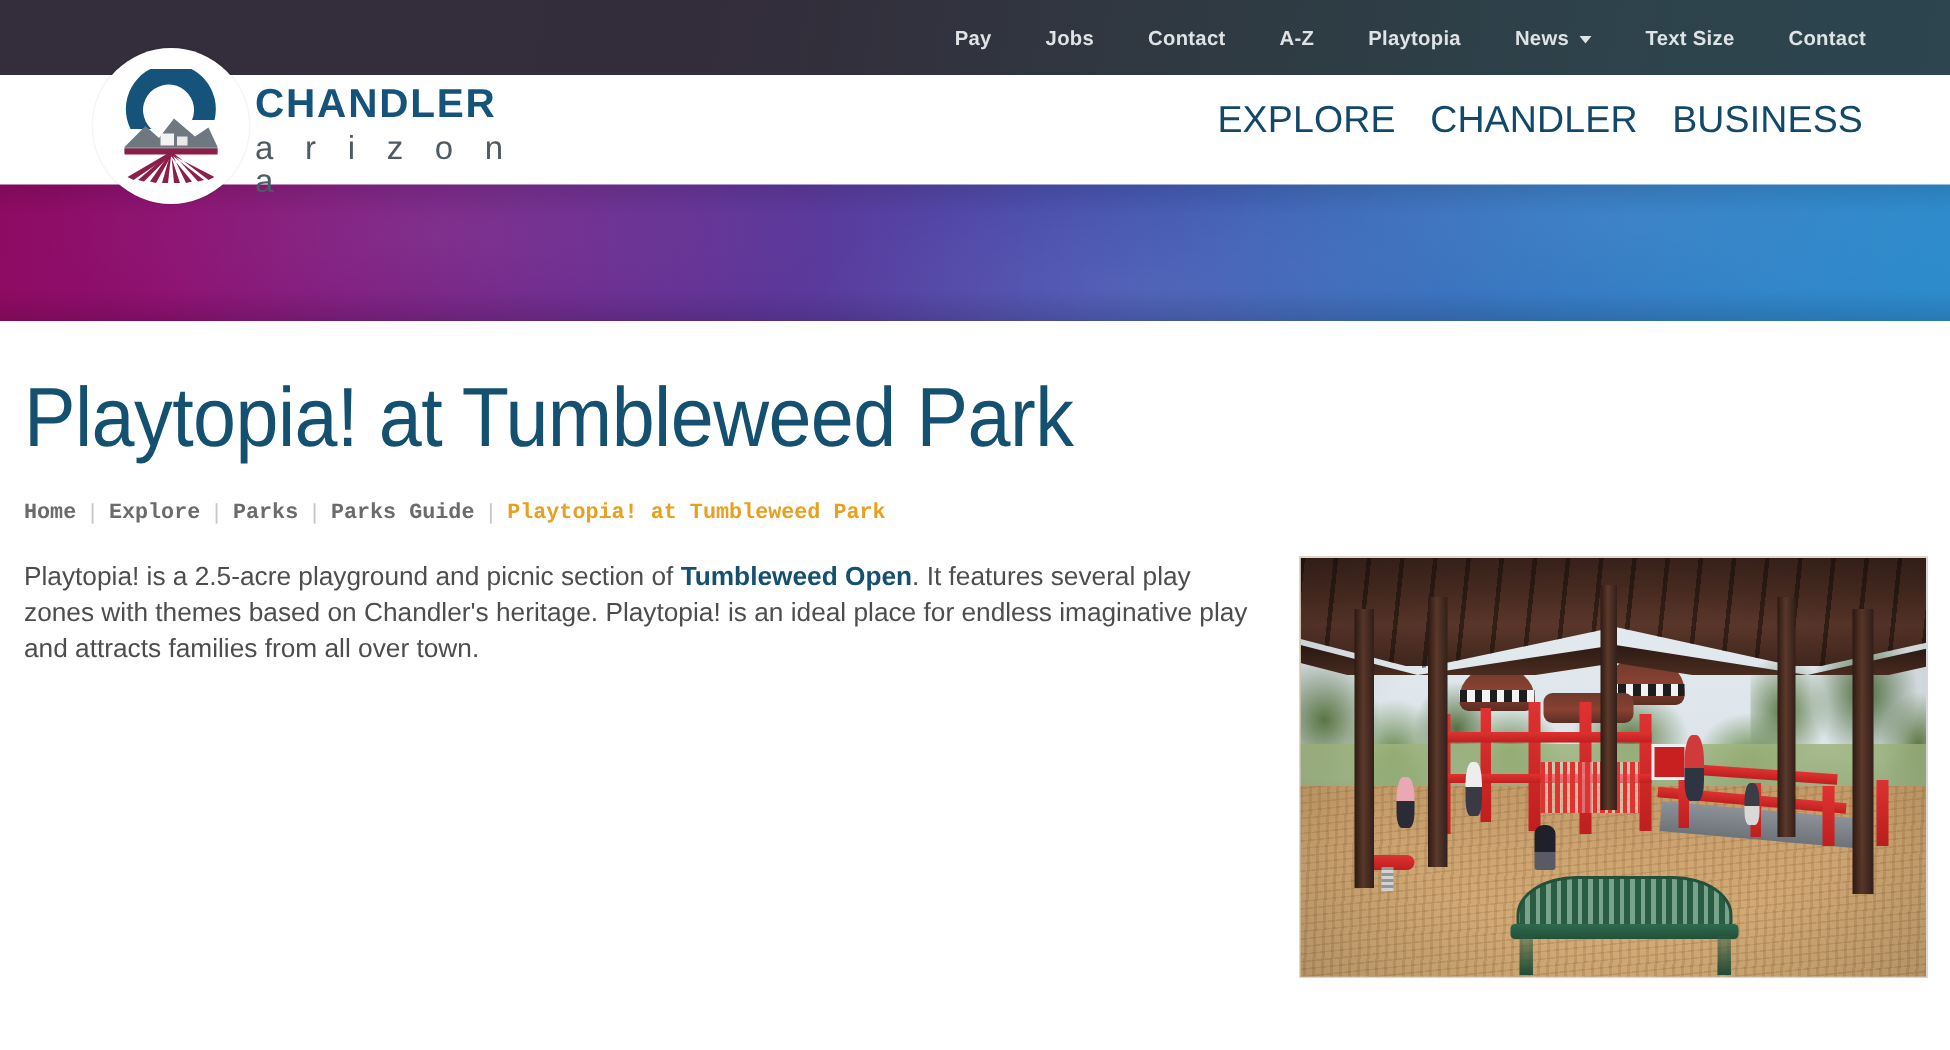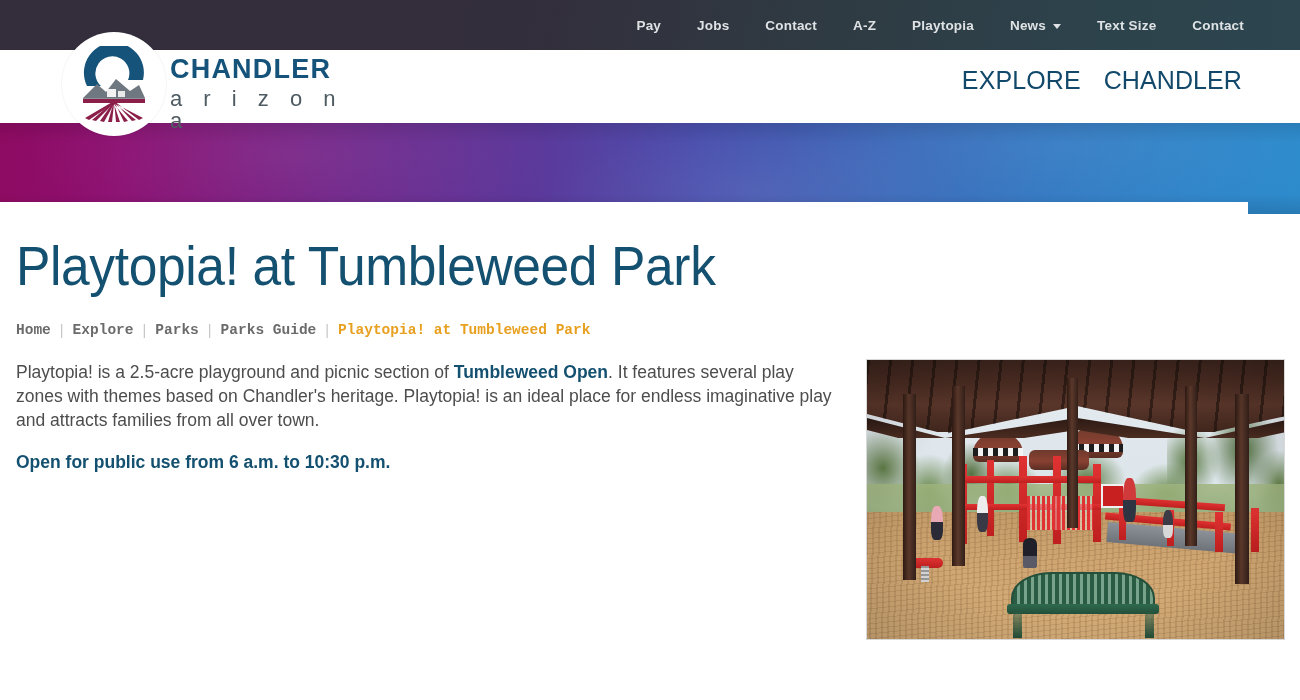--- a/index.html
+++ b/index.html
@@ -151,21 +151,21 @@
     background:
       radial-gradient(ellipse 380px 120px at 22% 35%, rgba(255,255,255,0.07), transparent 70%),
       radial-gradient(ellipse 300px 90px at 58% 75%, rgba(255,255,255,0.06), transparent 70%),
       radial-gradient(ellipse 420px 110px at 82% 25%, rgba(255,255,255,0.05), transparent 70%),
       linear-gradient(180deg, rgba(0,0,0,0.10) 0%, rgba(0,0,0,0) 22%, rgba(0,0,0,0) 78%, rgba(0,0,0,0.12) 100%);
   }
 
   
   .content {
     position: absolute;
-    top: 202px; left: 0;
+    top: 214px; left: 0;
     width: 1248px;
     height: 486px;
     background: #ffffff;
   }
   .page-title {
     position: absolute;
     left: 16px;
     top: 36px;
     font-size: 56px;
     font-weight: 300;
@@ -375,20 +375,21 @@
   </a>
   <a class="topbar-link">
     <span>Contact</span>
   </a>
 </div>
 
 <div class="header">
   <nav class="mainnav">
     <a class="mainnav-link">EXPLORE</a>
     <a class="mainnav-link">CHANDLER</a>
+    <a class="mainnav-link">BUSINESS</a>
   </nav>
 </div>
 
 <a class="logo-wrap">
   <span class="logo-circle"></span>
   <span class="logo-mark">
     <svg viewBox="0 0 78 76" width="78" height="76">
 
       <path d="M 68 34 A 30 30 0 1 0 12 40 L 26 40 A 17 17 0 1 1 53 34 Z" fill="#15537a"></path>
 
@@ -430,21 +431,20 @@
     <span class="crumb-sep">|</span>
     <a class="crumb">Parks</a>
     <span class="crumb-sep">|</span>
     <a class="crumb">Parks Guide</a>
     <span class="crumb-sep">|</span>
     <span class="crumb current">Playtopia! at Tumbleweed Park</span>
   </nav>
 
   <p class="body-copy"><span>Playtopia! is a 2.5-acre playground and picnic section of </span><a class="inline-link">Tumbleweed Open</a><span>. It features several play zones with themes based on Chandler's heritage. Playtopia! is an ideal place for endless imaginative play and attracts families from all over town.</span></p>
 
-  <p class="hours-line">Open for public use from 6 a.m. to 10:30 p.m.</p>
 
   <figure class="photo">
     <span class="ph ph-sky"></span>
     <span class="ph ph-trees-l"></span>
     <span class="ph ph-trees-c"></span>
     <span class="ph ph-trees-r"></span>
     <span class="ph ph-field"></span>
     <span class="ph ph-ground"></span>
 
     <span class="ph-canopy" style="left:106px; top:72px; width:50px; height:30px;"></span>

